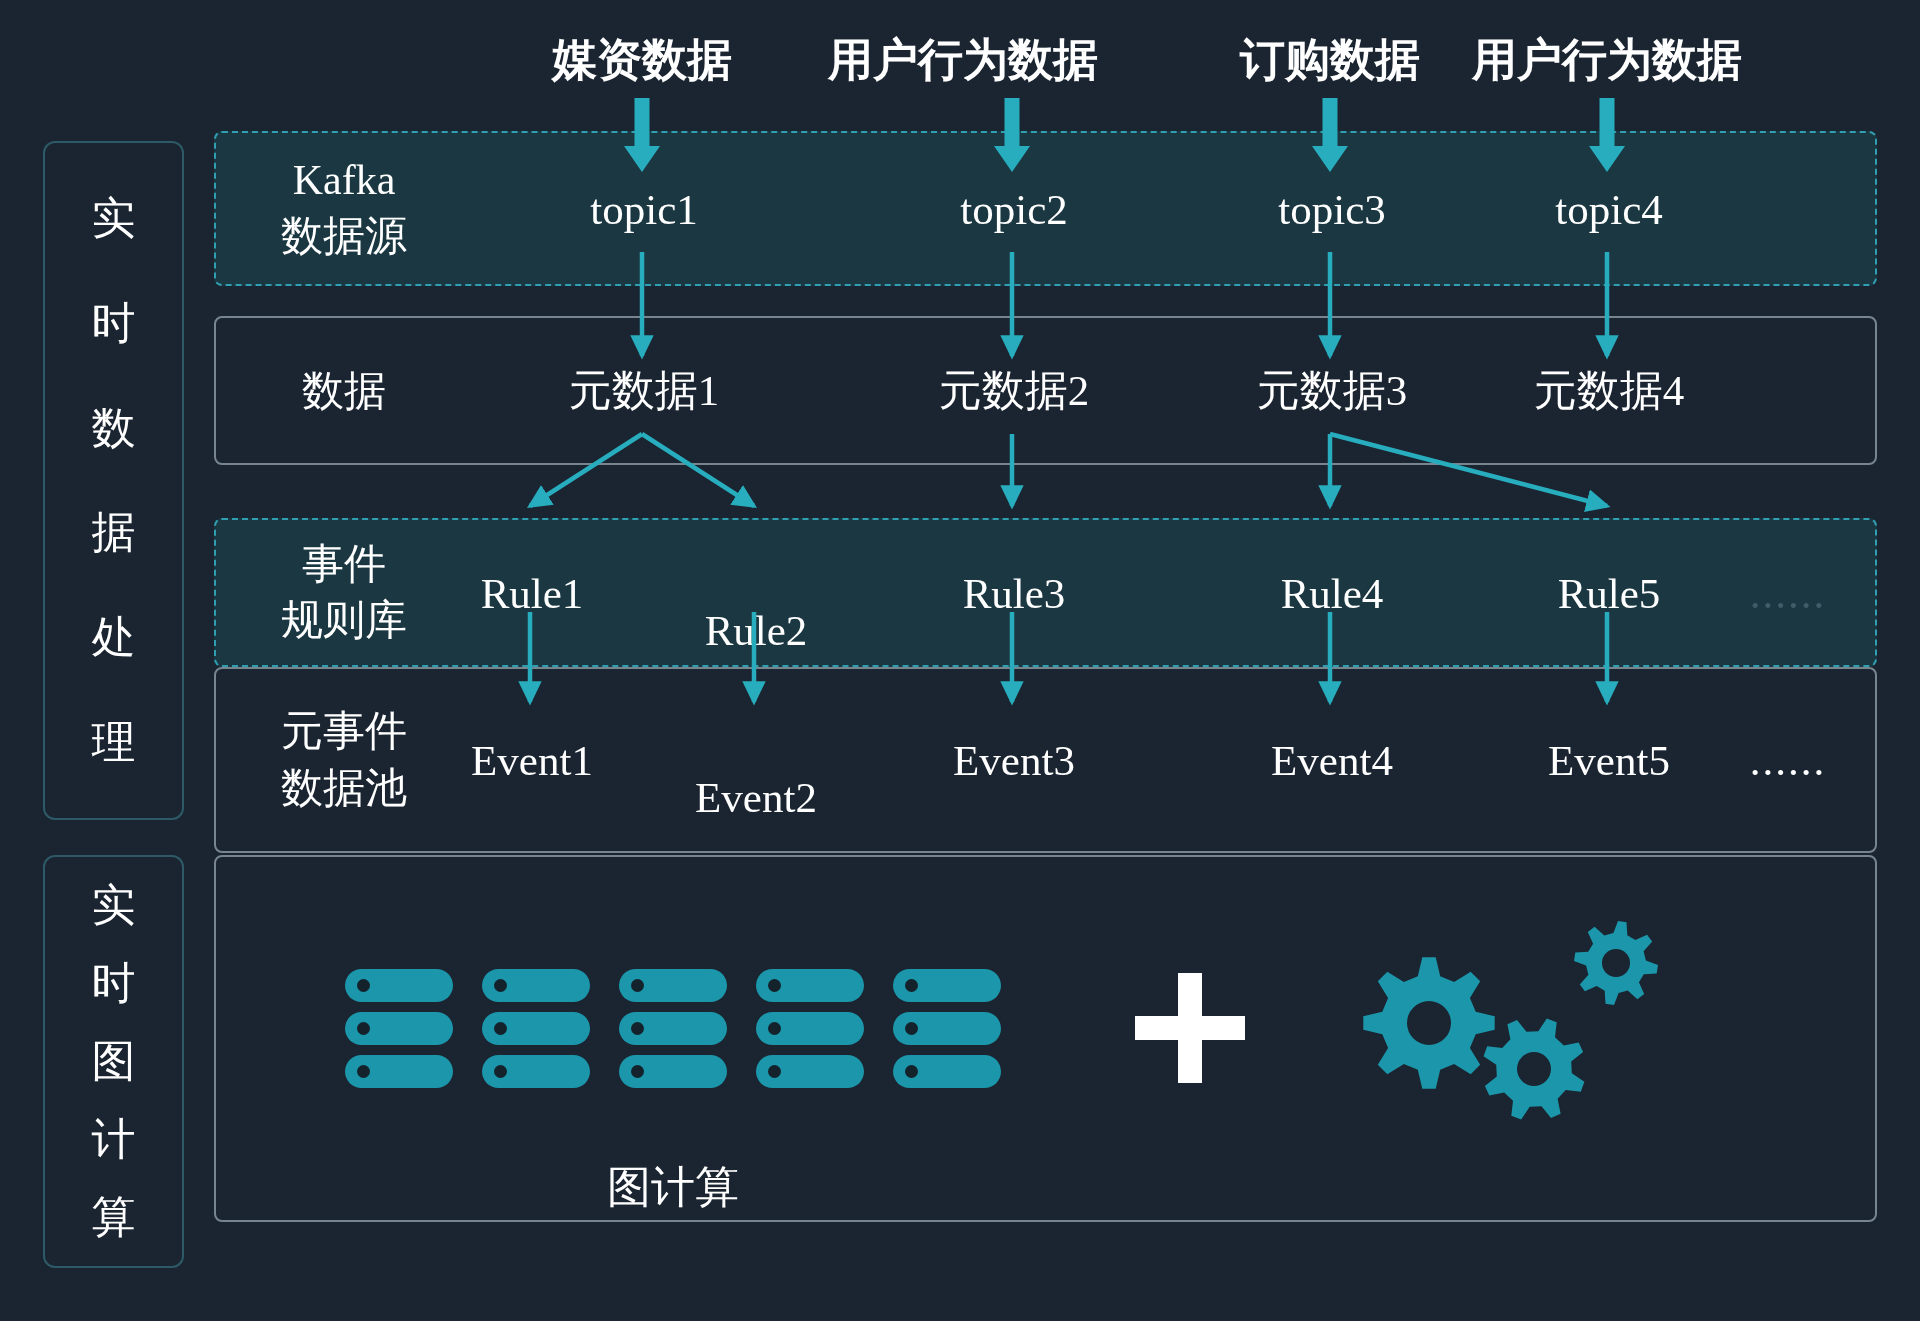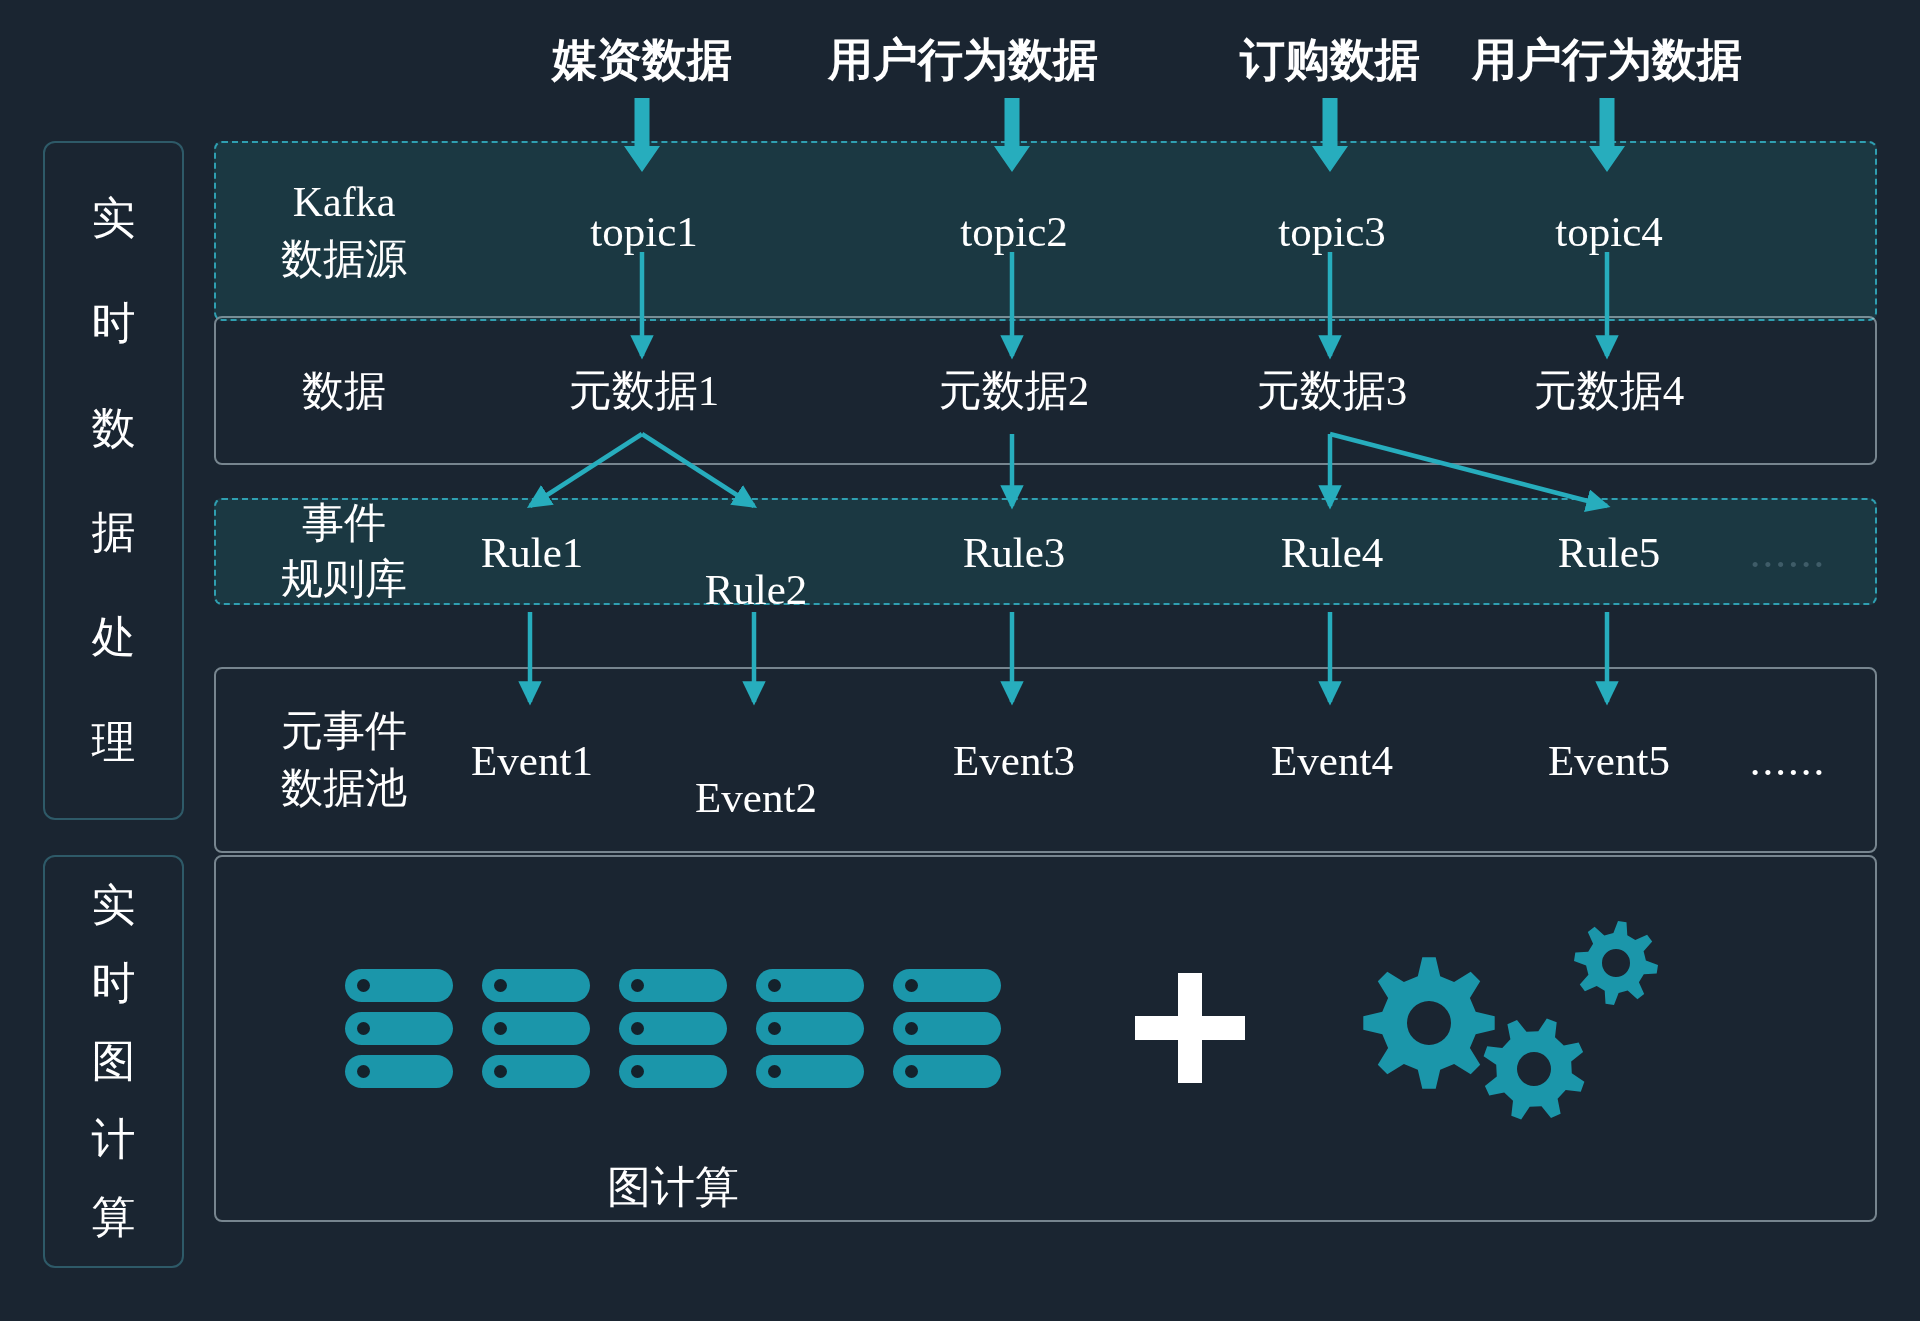--- a/index.html
+++ b/index.html
@@ -166,42 +166,42 @@
   <div class="side-box side-bottom">
     <div class="vtext">
         <div>实</div>
         <div>时</div>
         <div>图</div>
         <div>计</div>
         <div>算</div>
       </div>
   </div>
 
-  <div class="row dashed" style="top:141px;height:180px">
+  <div class="row dashed" style="top:131px;height:155px">
     <div class="row-label">
       <div>Kafka</div>
       <div>数据源</div>
     </div>
     <span class="item a0">topic1</span>
     <span class="item a1">topic2</span>
     <span class="item a2">topic3</span>
     <span class="item a3">topic4</span>
   </div>
 
   <div class="row solid" style="top:316px;height:149px">
     <div class="row-label">
       <div>数据</div>
     </div>
     <span class="item a0">元数据1</span>
     <span class="item a1">元数据2</span>
     <span class="item a2">元数据3</span>
     <span class="item a3">元数据4</span>
   </div>
 
-  <div class="row dashed" style="top:498px;height:107px">
+  <div class="row dashed" style="top:518px;height:149px">
     <div class="row-label">
       <div>事件</div>
       <div>规则库</div>
     </div>
     <span class="item b0">Rule1</span>
     <span class="item b1">Rule2</span>
     <span class="item b2">Rule3</span>
     <span class="item b3">Rule4</span>
     <span class="item b4">Rule5</span>
     <span class="item ell dim">......</span>

